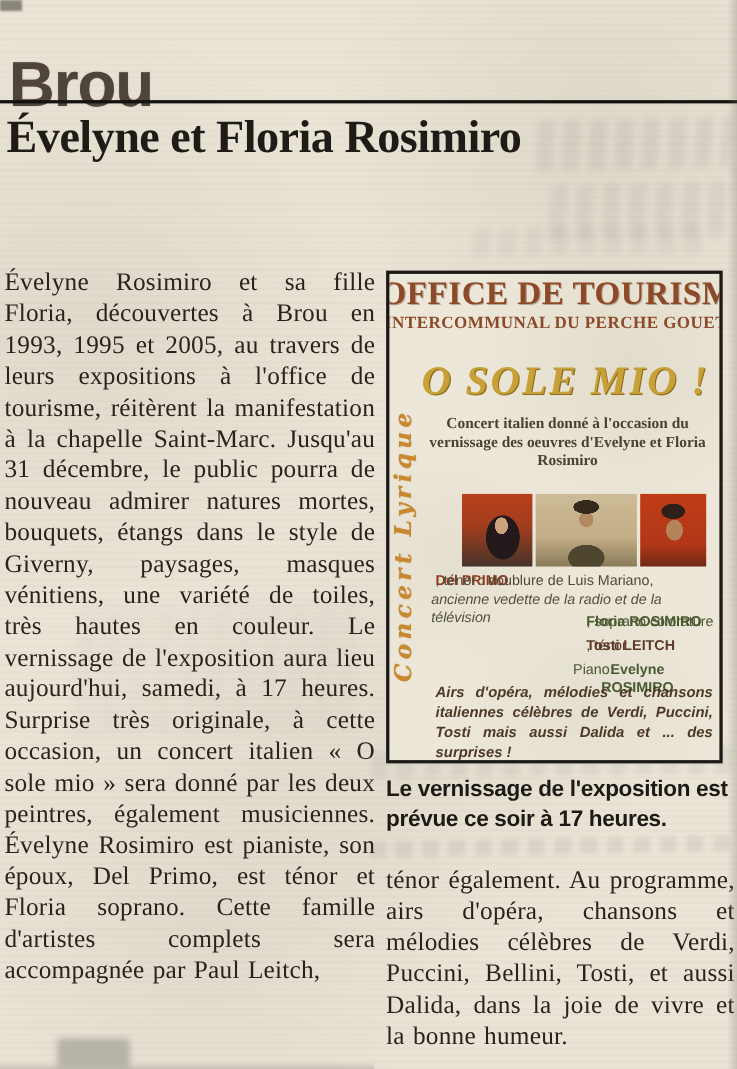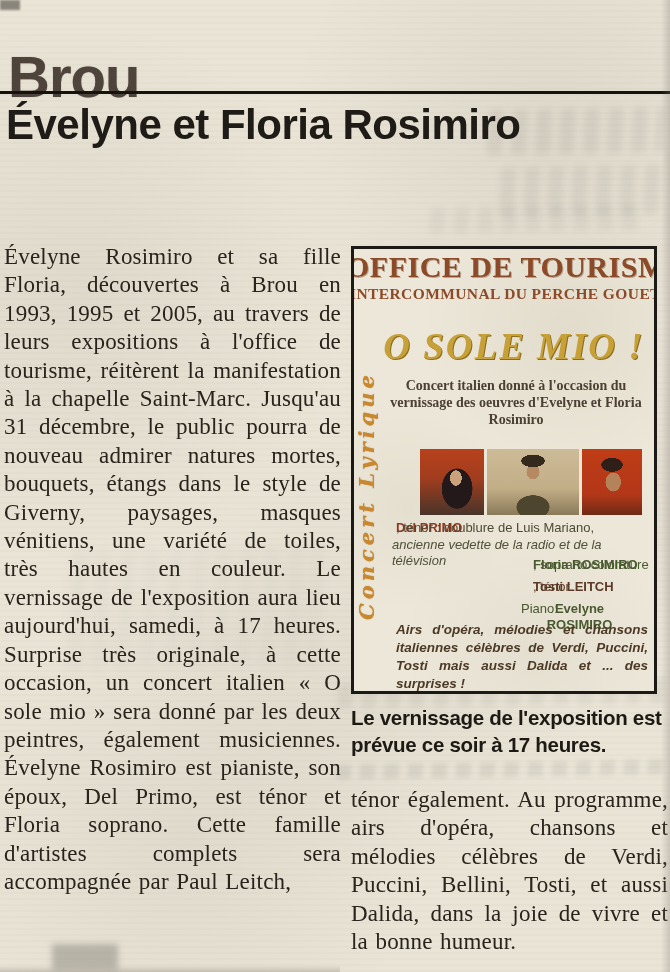--- a/index.html
+++ b/index.html
@@ -45,21 +45,21 @@
     position:absolute;left:8px;top:18px;z-index:2;
     font-family:"Liberation Sans", sans-serif;
     font-weight:bold;font-size:58px;line-height:62px;
     color:#4f443b;letter-spacing:-1px;
     text-shadow:0 0 1px rgba(79,68,59,.55);
     margin-top:28px;
   }
   .section-rule{position:absolute;left:0;top:91px;width:670px;height:3px;background:#15130f;z-index:2;}
   .headline{
     position:absolute;left:6px;top:99px;width:640px;z-index:2;
-    font-family:Liberation Sans, sans-serif;
+    font-family:Liberation Serif, serif;
     font-weight:bold;font-size:42px;line-height:52px;
     color:#1f1b16;letter-spacing:-0.5px;
   }
   .headline span{display:block;}
 
   
   .bodytext{
     position:absolute;z-index:2;
     font-family:"Liberation Serif", serif;
     font-size:23px;line-height:28.4px;

